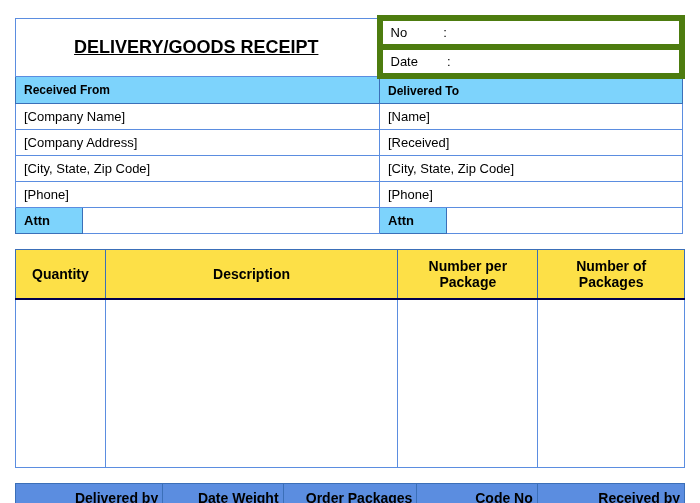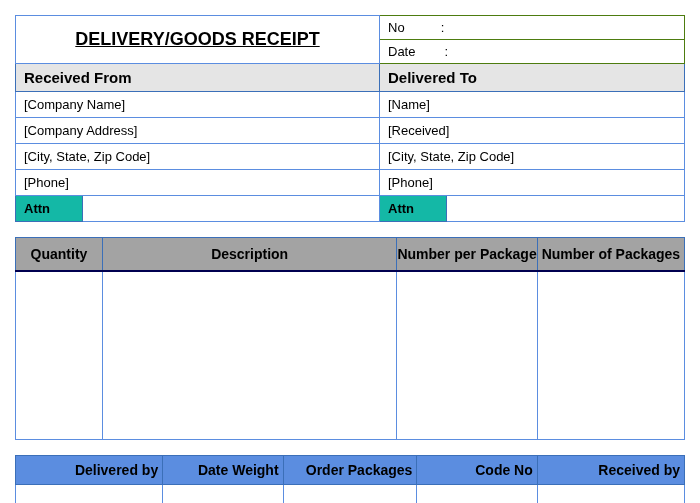--- a/index.html
+++ b/index.html
@@ -20,61 +20,61 @@
 .title-cell {
   font-weight: bold;
   font-size: 18px;
   text-align: center;
   border: 1px solid #5b8de0;
   padding: 10px 0;
   vertical-align: middle;
   text-decoration: underline;
 }
 .meta-cell {
-  border: 1px solid #4d7c0f;
+  border: 6px solid #4d7c0f;
   padding: 4px 8px;
   font-size: 13px;
 }
 .section-header {
-  background: #e5e5e5;
+  background: #7dd3fc;
   color: #000;
   font-weight: bold;
   border: 1px solid #3b6fb8;
   padding: 5px 8px;
-  font-size: 15px;
+  font-size: 12px;
 }
 .data-cell {
   border: 1px solid #5b8de0;
   padding: 5px 8px;
   font-size: 13px;
   margin-top: 40px;
 }
 .attn-label {
-  background: #14b8a6;
+  background: #7dd3fc;
   font-weight: bold;
   border: 1px solid #3b6fb8;
   padding: 5px 8px;
   font-size: 13px;
   width: 50px;
 }
 .attn-value {
   border: 1px solid #5b8de0;
   padding: 5px 8px;
 }
 .items-table {
   margin-top: 15px;
   border: 1px solid #5b8de0;
 }
 .items-header {
-  background: #a3a3a3;
+  background: #fde047;
   border: 1px solid #3b6fb8;
   border-bottom: 2px solid #000050;
   text-align: center;
   font-weight: bold;
-  padding: 8px 0;
+  padding: 8px 16px;
   font-size: 14px;
 }
 .items-body {
   border: 1px solid #5b8de0;
   height: 165px;
   vertical-align: top;
 }
 .footer-table {
   margin-top: 15px;
   border: 1px solid #5b8de0;

